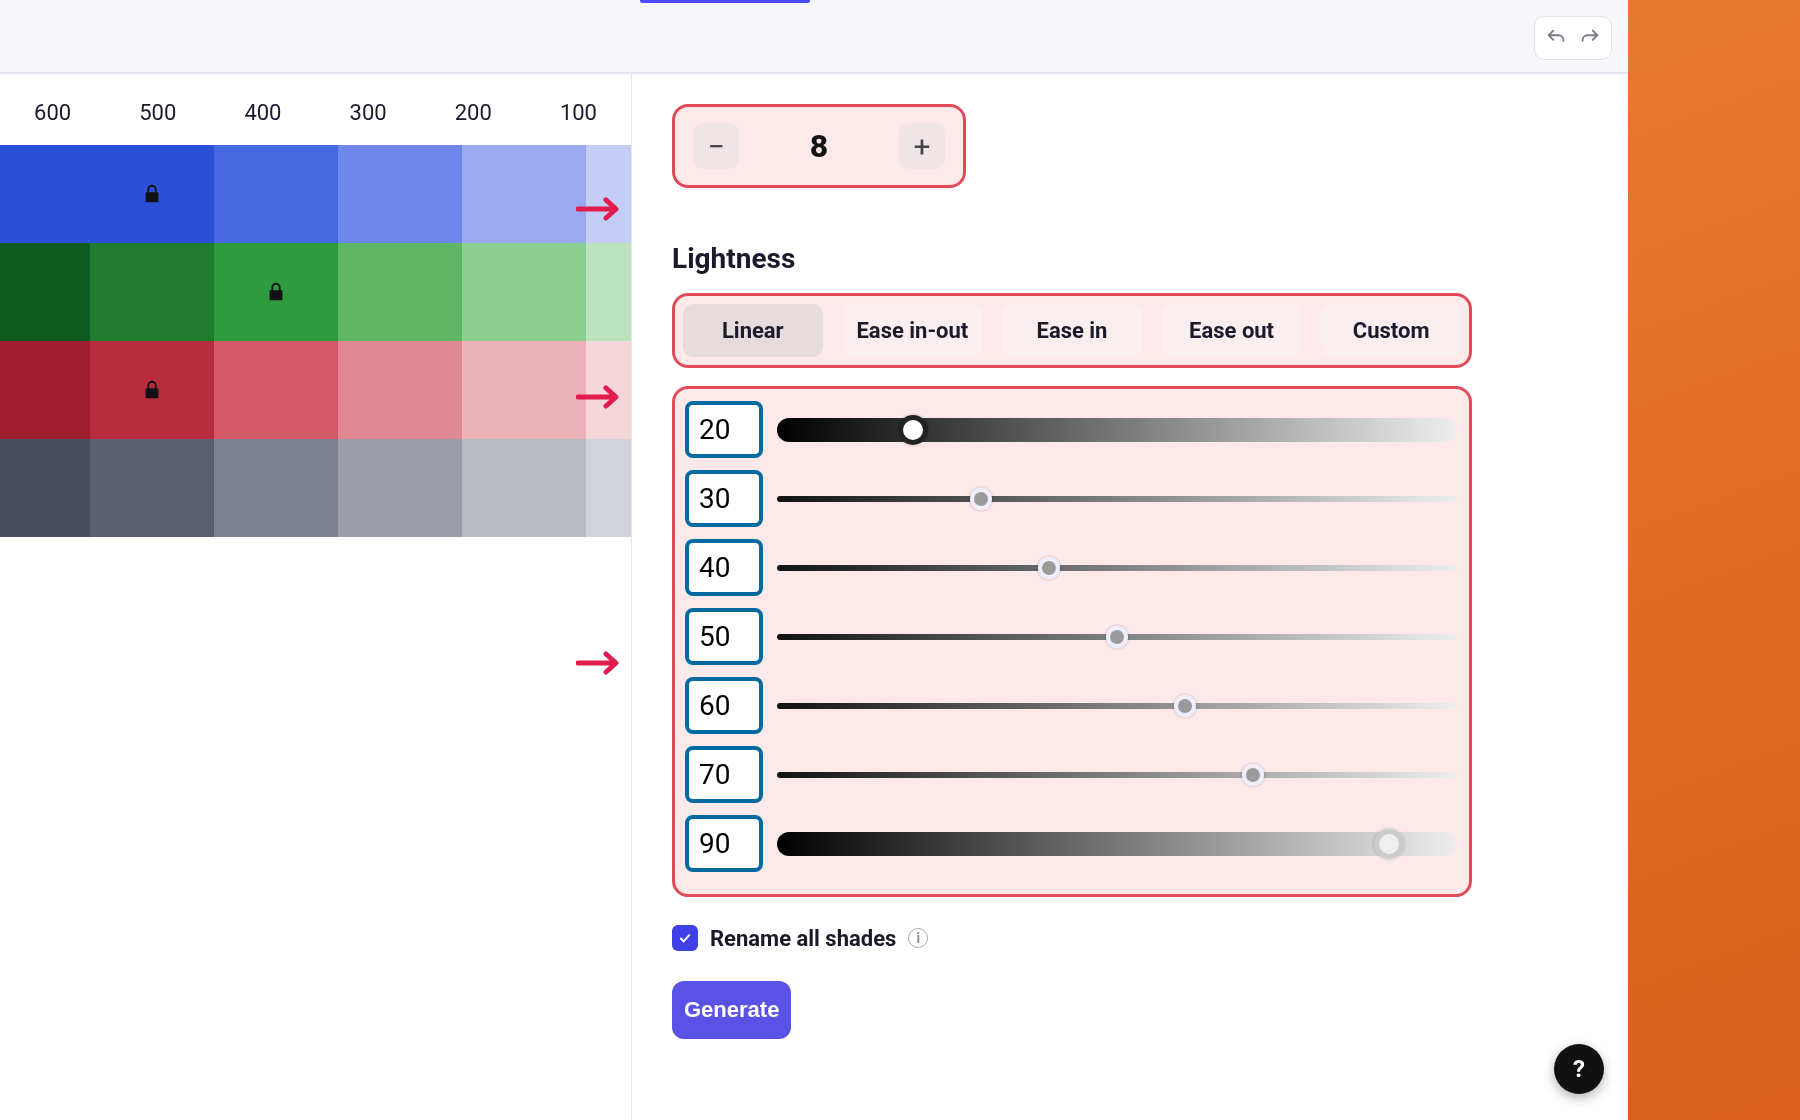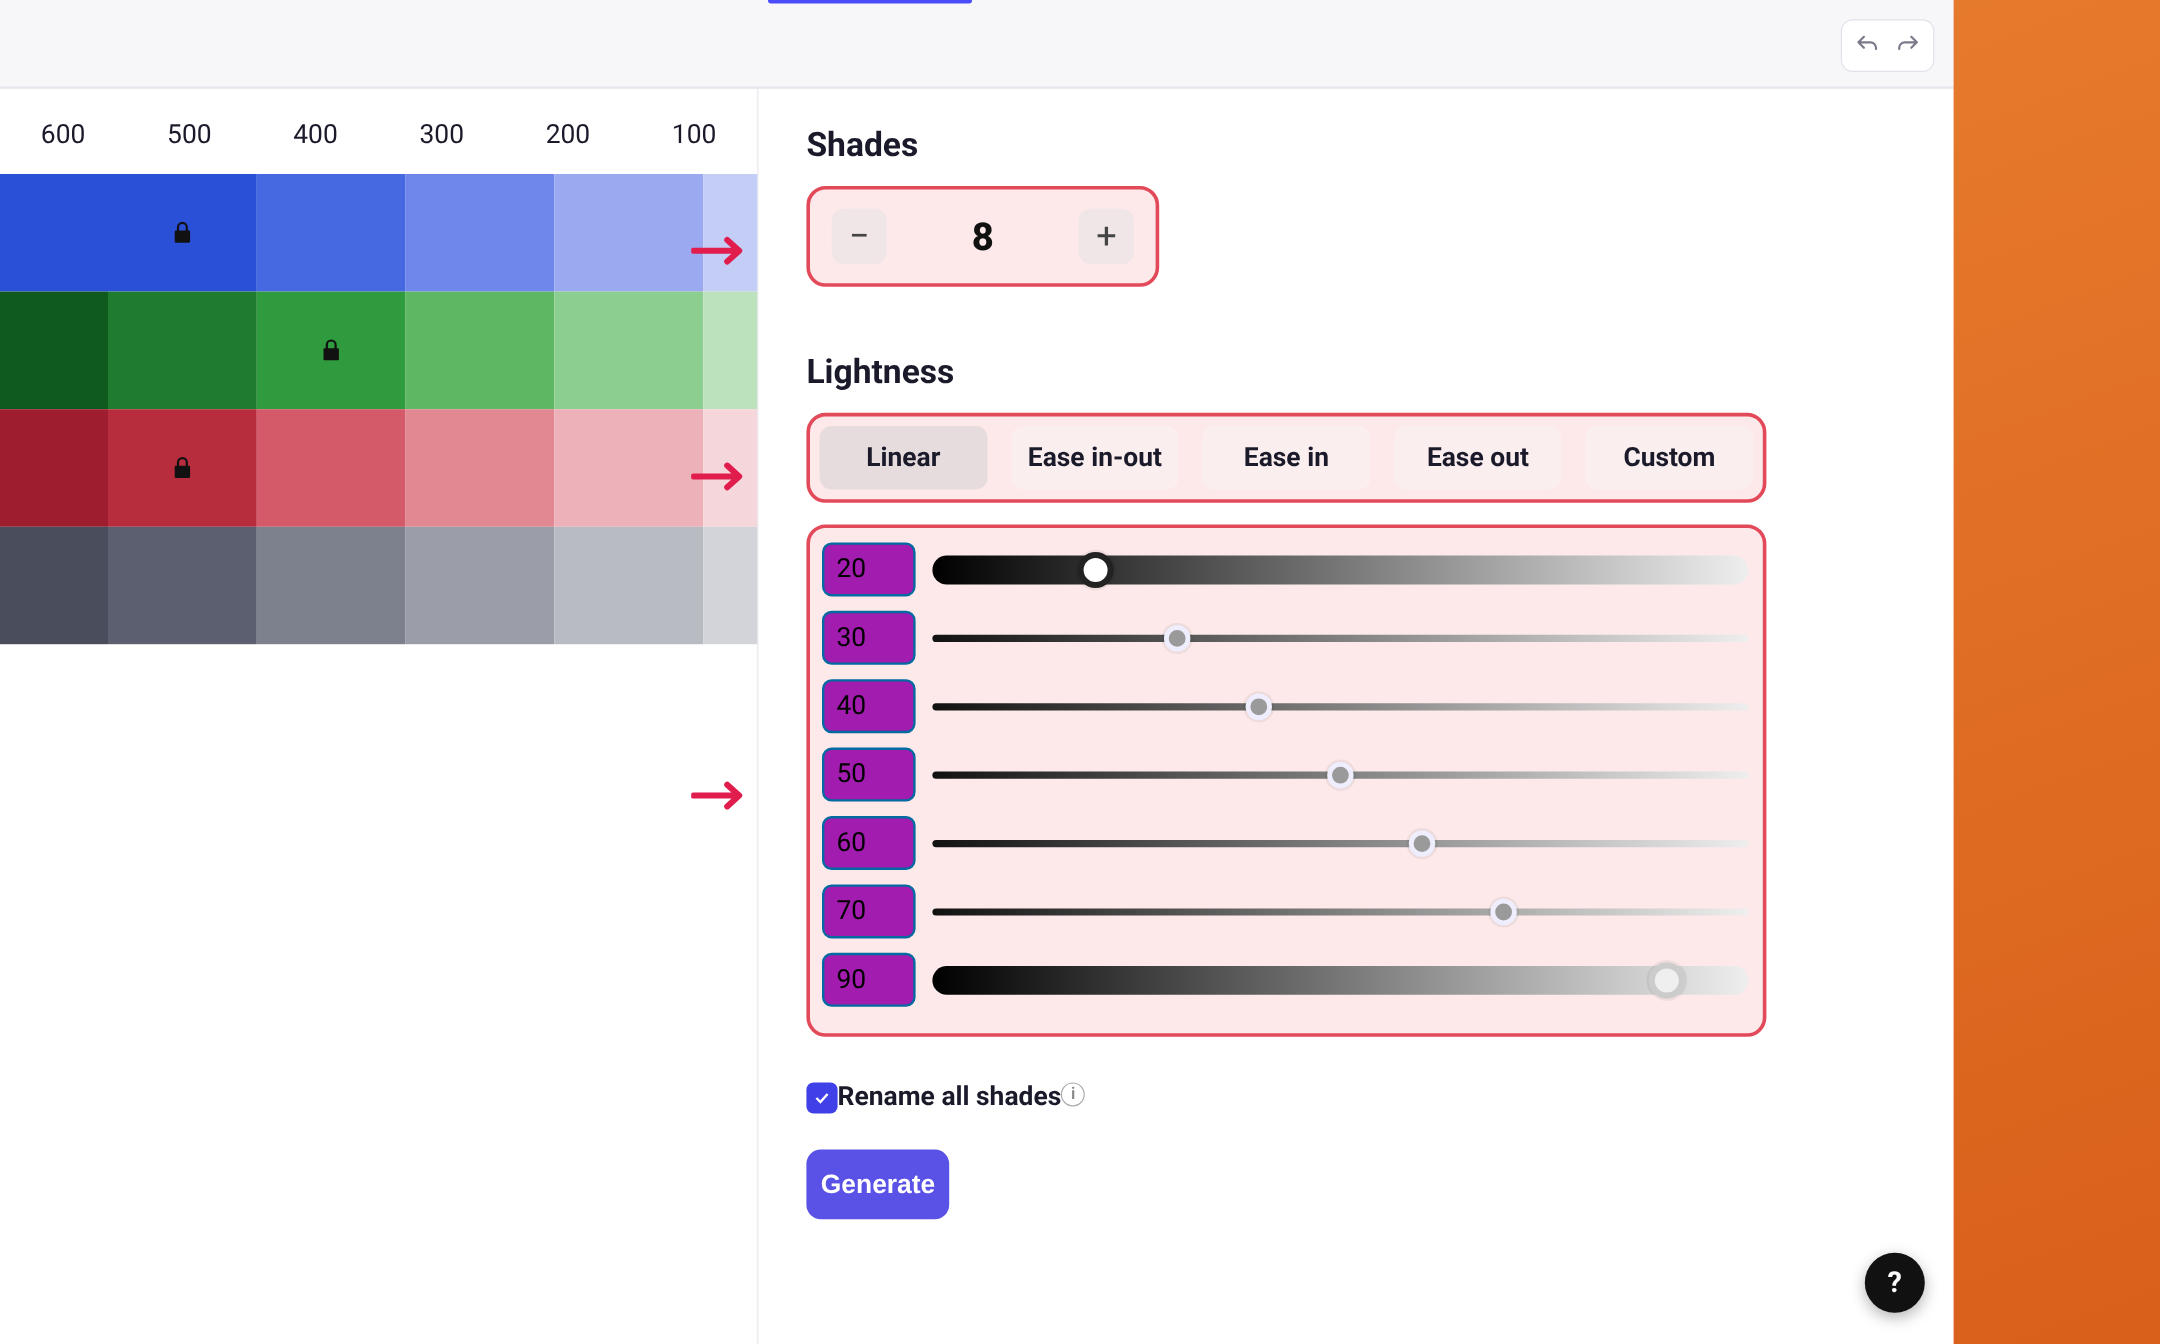--- a/index.html
+++ b/index.html
@@ -168,24 +168,24 @@
   }
   .slider-row {
     display:flex;
     align-items:center;
     gap: 14px;
     padding: 6px 2px;
   }
   .slider-label {
     width: 78px;
     padding: 8px 10px;
-    background:#a21caf;
-    border: 2px solid #0369a1;
+    background:#ffffff;
+    border: 4px solid #0369a1;
     border-radius: 8px;
-    font-size: 22px;
+    font-size: 28px;
   }
   .slider-track-wrap { flex:1; position:relative; }
   .slider-track {
     height: 6px;
     width:100%;
     border-radius: 4px;
     background: linear-gradient(90deg, #111 0%, #eee 100%);
   }
   .slider-track.fat { height: 24px; border-radius: 12px; background: linear-gradient(90deg, #000 0%, #eee 100%);}
   .slider-thumb {
@@ -204,22 +204,23 @@
     border: 5px solid #222;
   }
   .slider-thumb.fat.light {
     background:#efefef;
     border: 5px solid #ccc;
   }
 
   
   .check-row {
     display:flex;
-    align-items:flex-start;
-    margin-top: 38px;
+    align-items:center;
+    gap: 12px;
+    margin-top: 28px;
   }
   .checkbox {
     width: 26px; height:26px;
     border-radius:6px;
     background:#4040e8;
     display:flex;align-items:center;justify-content:center;
   }
   .checkbox svg { width:16px;height:16px; stroke:#fff; stroke-width:3; fill:none;}
   .check-label { font-size:22px; font-weight:700; color:#1a1a2a;}
   .info-icon { width:20px;height:20px;border:1.5px solid #aaa;border-radius:50%; position:relative;}
@@ -343,21 +344,20 @@
             <div class="cell" style="background: rgb(125, 128, 141);"></div>
             <div class="cell" style="background: rgb(155, 158, 168);"></div>
             <div class="cell" style="background: rgb(185, 187, 194);"></div>
             <div class="cell" style="background: rgb(211, 212, 217);"></div>
           </div>
         </div>
     </div>
 
     <div class="right">
 
-      <div class="section-title">Shades</div>
       <div class="highlight-box shades-box">
         <div class="step-btn">
             <span>−</span>
           </div>
         <div class="shades-val">8</div>
         <div class="step-btn">
             <span>+</span>
           </div>
       </div>
 

